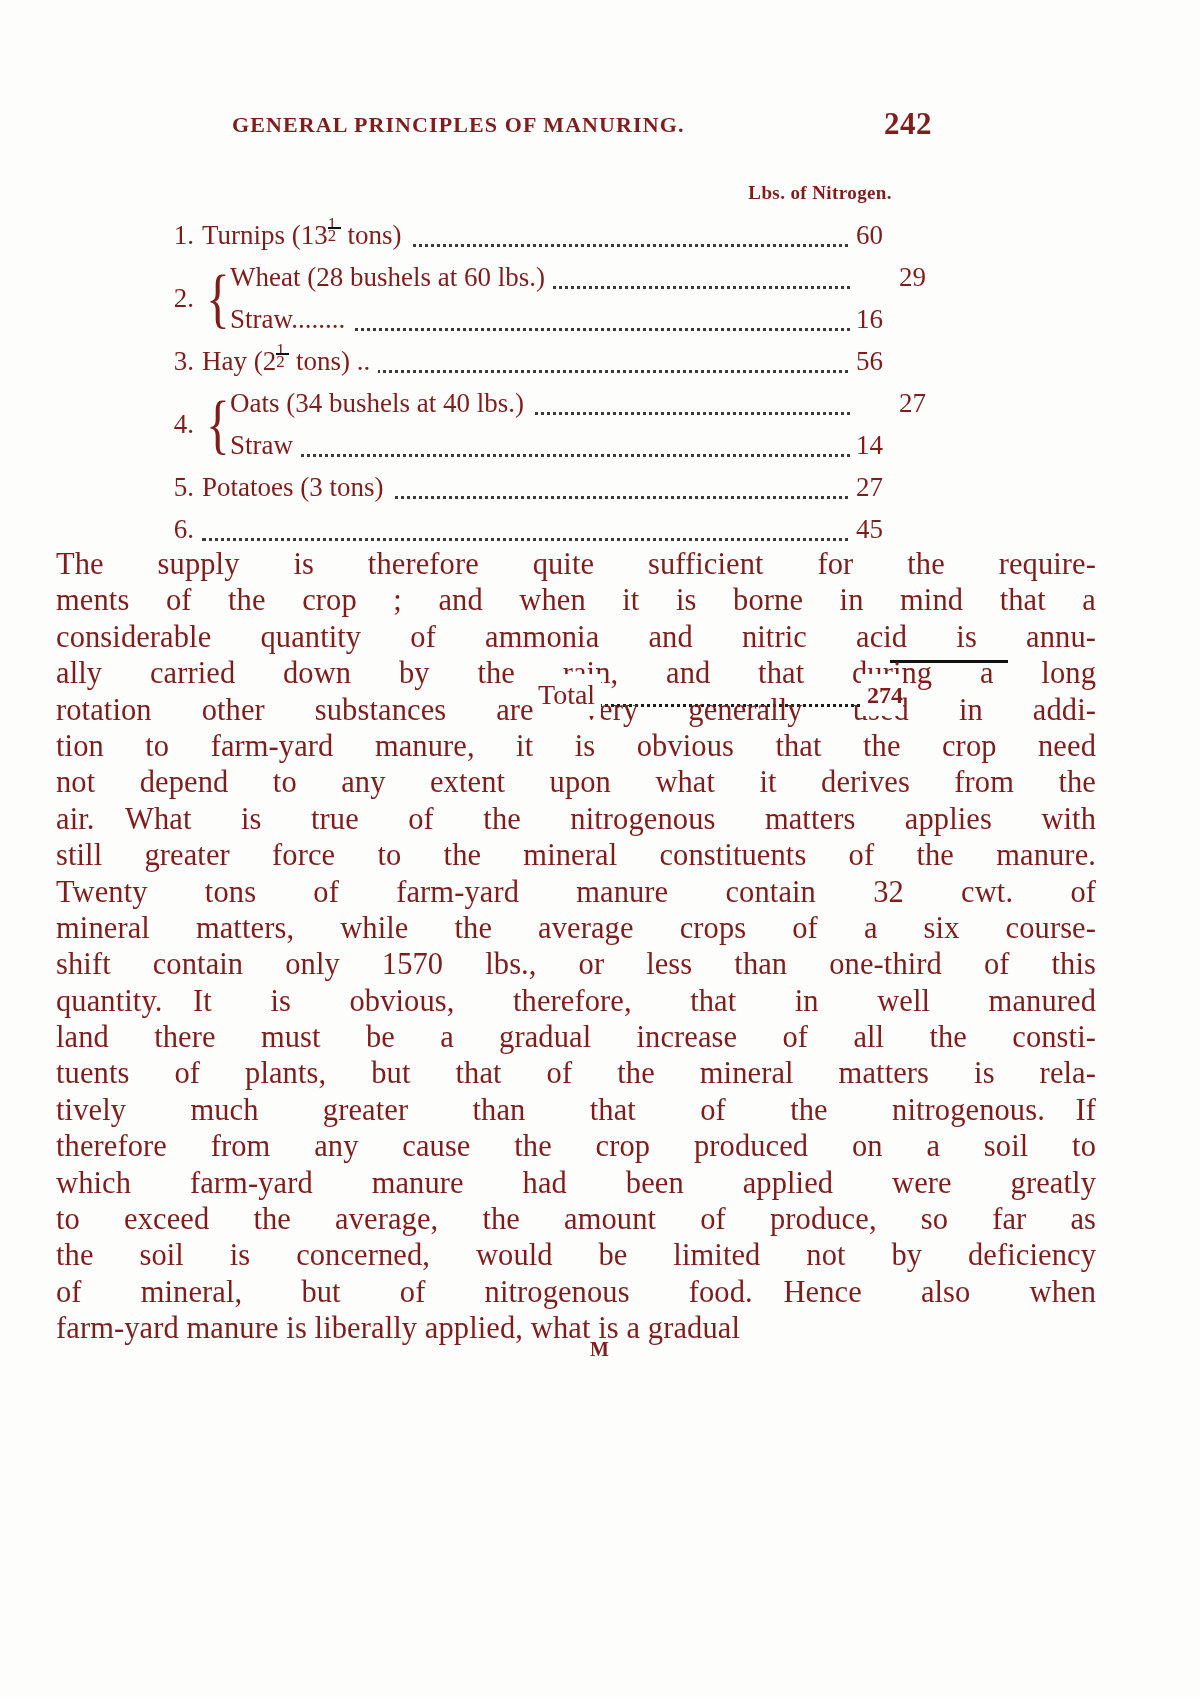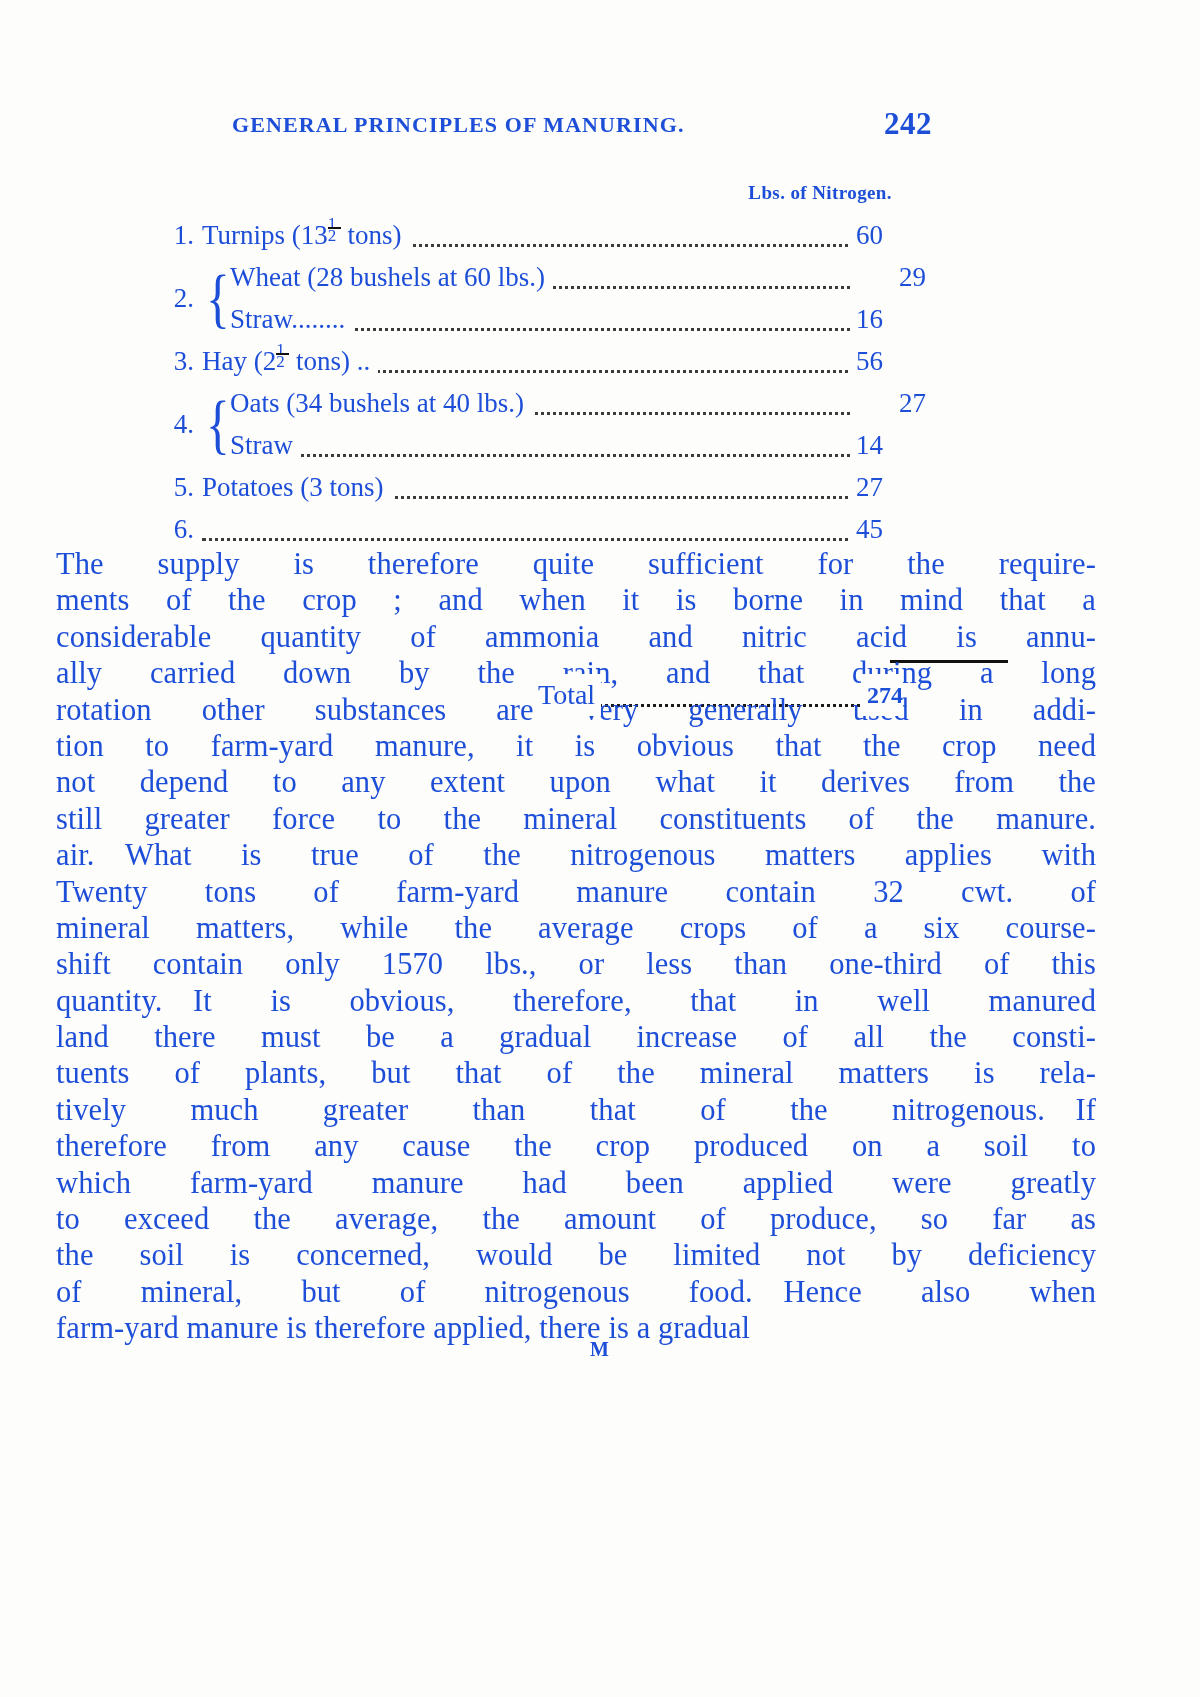--- a/index.html
+++ b/index.html
@@ -6,21 +6,21 @@
     margin: 0;
     padding: 0;
     background: #ffffff;
   }
   .page {
     position: relative;
     width: 1200px;
     height: 1697px;
     background: #fdfdfb;
     font-family: "Liberation Serif", serif;
-    color: #1d4ed8;
+    color: #7f1d1d;
     overflow: hidden;
   }
 
   
   .runhead {
     position: absolute;
     top: 112px;
     left: 0;
     width: 1200px;
     height: 40px;
@@ -357,33 +357,33 @@
 
   <div class="body">
     <p>
       <span class="ln">The supply is therefore quite sufficient for the require-</span>
       <span class="ln">ments of the crop ; and when it is borne in mind that a</span>
       <span class="ln">considerable quantity of ammonia and nitric acid is annu-</span>
       <span class="ln">ally carried down by the rain, and that during a long</span>
       <span class="ln">rotation other substances are very generally used in addi-</span>
       <span class="ln">tion to farm-yard manure, it is obvious that the crop need</span>
       <span class="ln">not depend to any extent upon what it derives from the</span>
+      <span class="ln">air. What is true of the nitrogenous matters applies with</span>
       <span class="ln">still greater force to the mineral constituents of the manure.</span>
-      <span class="ln">air. What is true of the nitrogenous matters applies with</span>
       <span class="ln">Twenty tons of farm-yard manure contain 32 cwt. of</span>
       <span class="ln">mineral matters, while the average crops of a six course-</span>
       <span class="ln">shift contain only 1570 lbs., or less than one-third of this</span>
       <span class="ln">quantity. It is obvious, therefore, that in well manured</span>
       <span class="ln">land there must be a gradual increase of all the consti-</span>
       <span class="ln">tuents of plants, but that of the mineral matters is rela-</span>
       <span class="ln">tively much greater than that of the nitrogenous. If</span>
       <span class="ln">therefore from any cause the crop produced on a soil to</span>
       <span class="ln">which farm-yard manure had been applied were greatly</span>
       <span class="ln">to exceed the average, the amount of produce, so far as</span>
       <span class="ln">the soil is concerned, would be limited not by deficiency</span>
       <span class="ln">of mineral, but of nitrogenous food. Hence also when</span>
-      <span class="ln last">farm-yard manure is therefore applied, there is a gradual</span>
+      <span class="ln last">farm-yard manure is liberally applied, what is a gradual</span>
     </p>
   </div>
 
   <div class="signature">M</div>
 
 </div>
 
 </body></html>

